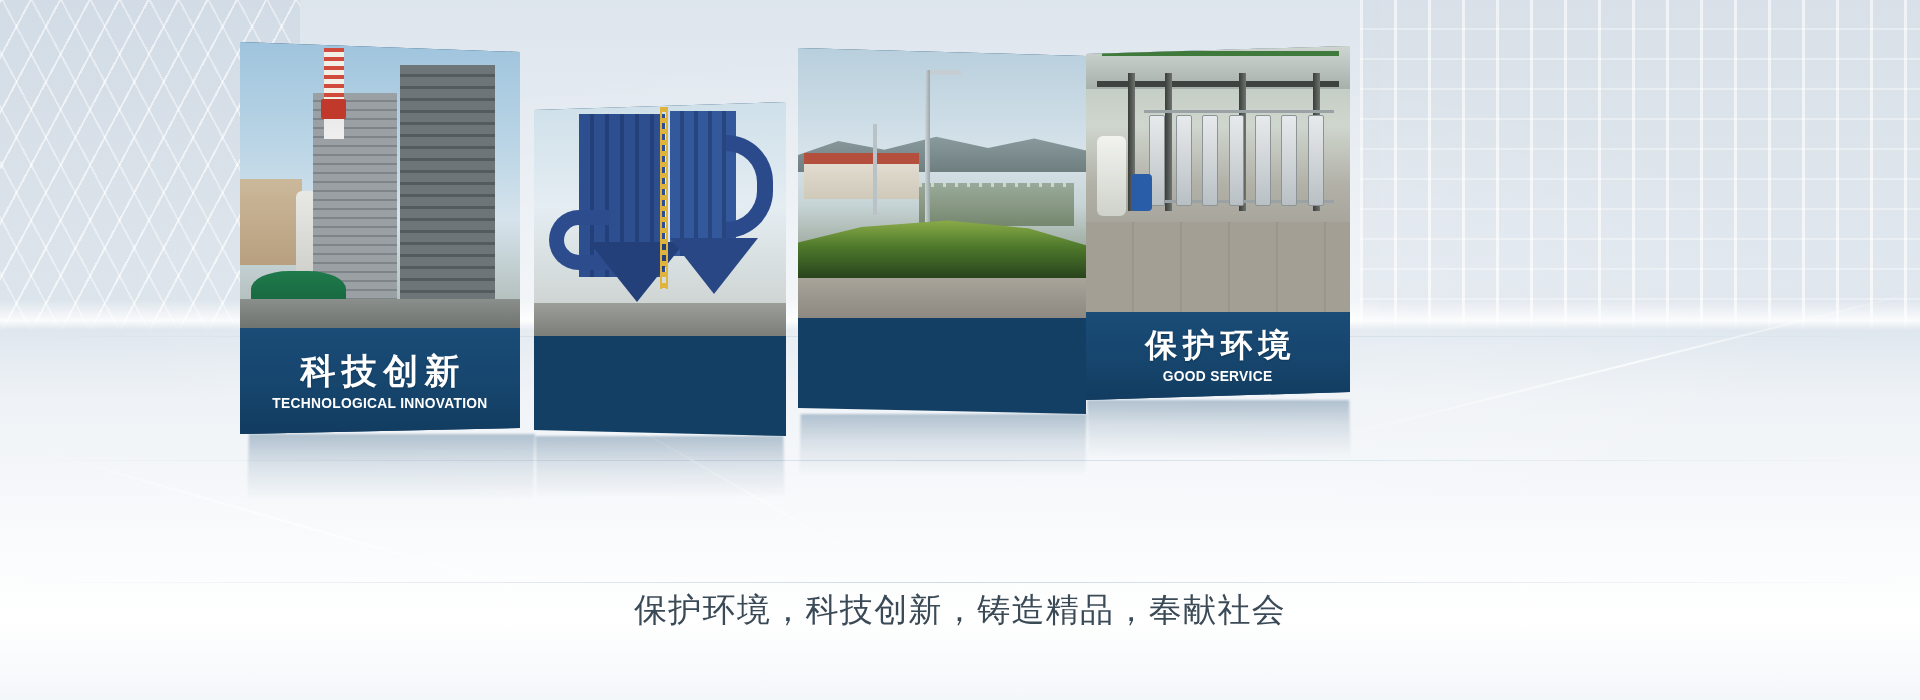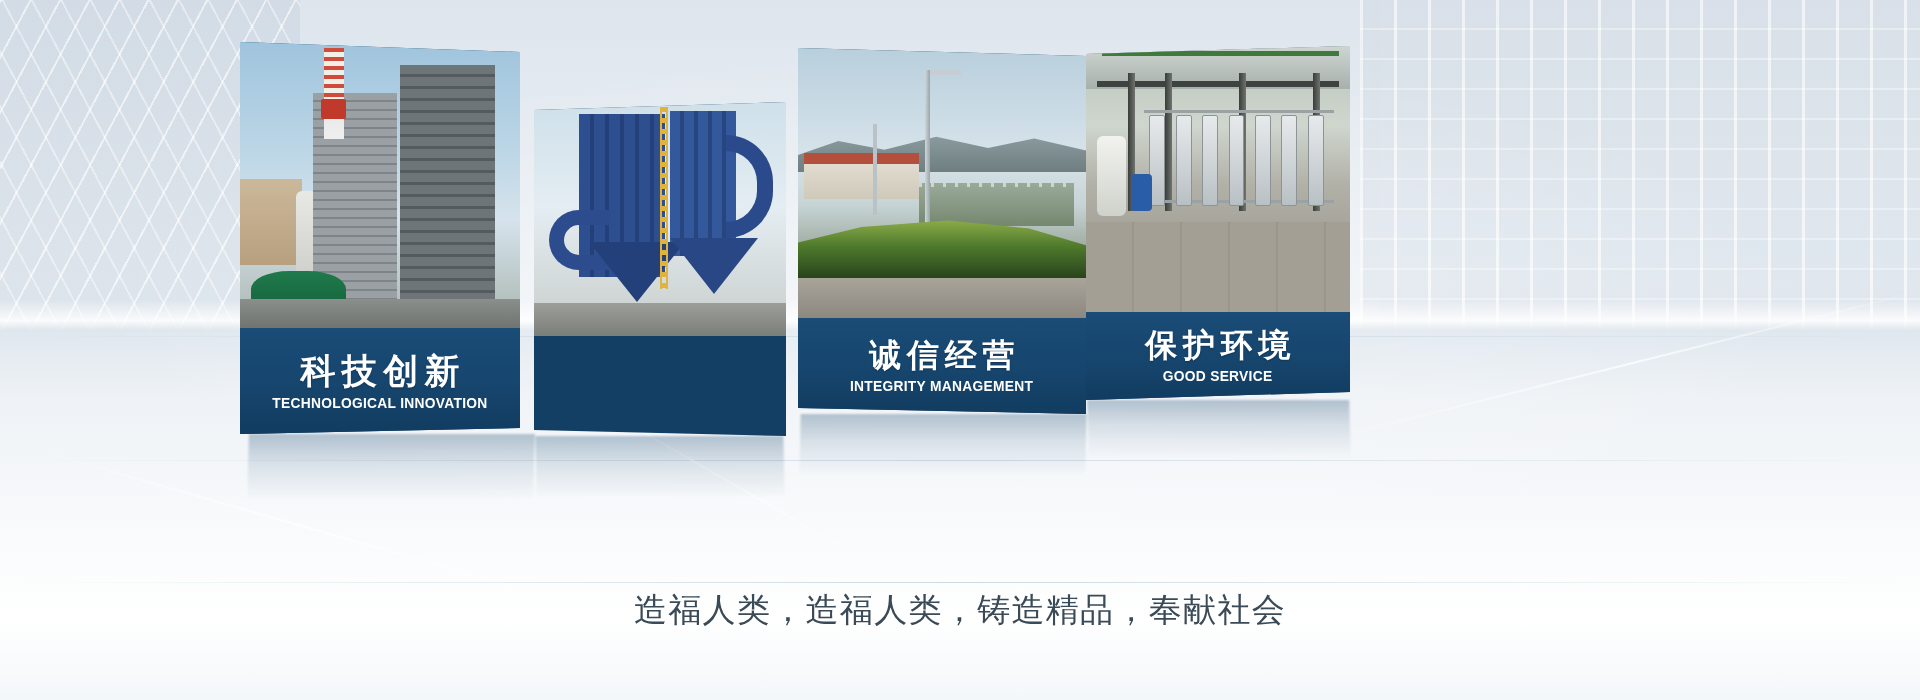--- a/index.html
+++ b/index.html
@@ -279,24 +279,20 @@
           <div class="p3-bldg"></div>
           <div class="p3-roof"></div>
           <div class="p3-tank"></div>
           <div class="p3-rail"></div>
           <div class="p3-lamp-h"></div>
           <div class="p3-lamp"></div>
           <div class="p3-lamp2"></div>
           <div class="p3-hedge"></div>
           <div class="p3-ground"></div>
         </div>
-      </div>
-      <div class="card-band" style="height:96px;">
-        <div class="cn" style="font-size:32px;">诚信经营</div>
-        <div class="en" style="font-size:15px;">INTEGRITY MANAGEMENT</div>
       </div>
     </div>
 
     <div class="card" style="left:1086px; top:46px; width:264px; height:354px; clip-path:polygon(0 8px, 100% 0, 100% calc(100% - 8px), 0 100%);">
       <div class="card-photo" style="height:266px;">
         <div class="ph">
           <div class="p4-wall"></div>
           <div class="p4-ceiling"></div>
           <div class="p4-green"></div>
           <div class="p4-pipeh"></div>
@@ -319,15 +315,15 @@
         </div>
       </div>
       <div class="card-band" style="height:88px;">
         <div class="cn" style="font-size:32px;">保护环境</div>
         <div class="en" style="font-size:15px;">GOOD SERVICE</div>
       </div>
     </div>
 
   </div>
 
-  <div class="tagline" style="top:588px; font-size:33px;">造福人类，造福人类，铸造精品，奉献社会</div>
+  <div class="tagline" style="top:588px; font-size:33px;">保护环境，科技创新，铸造精品，奉献社会</div>
 
 </div>
 
 </body></html>

